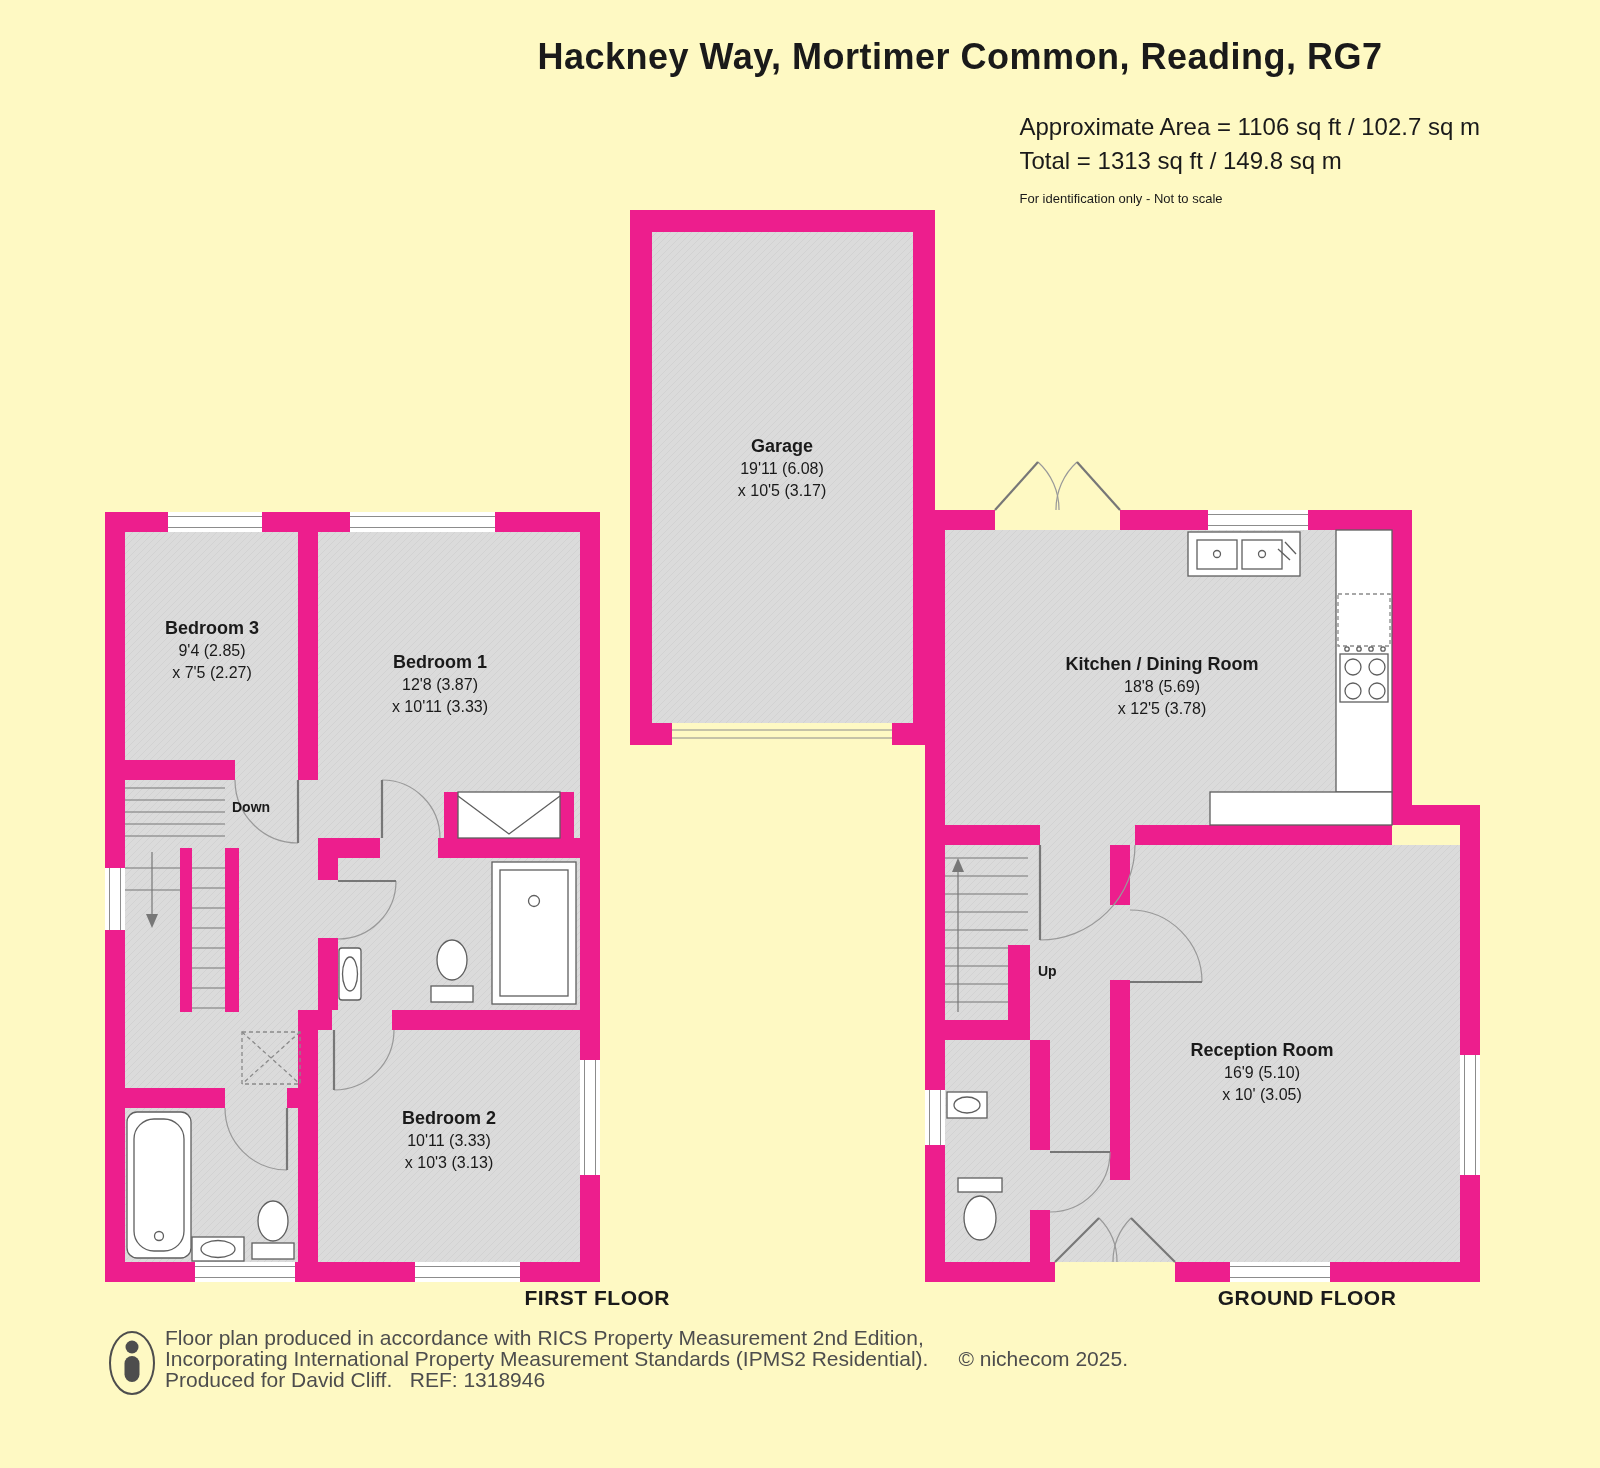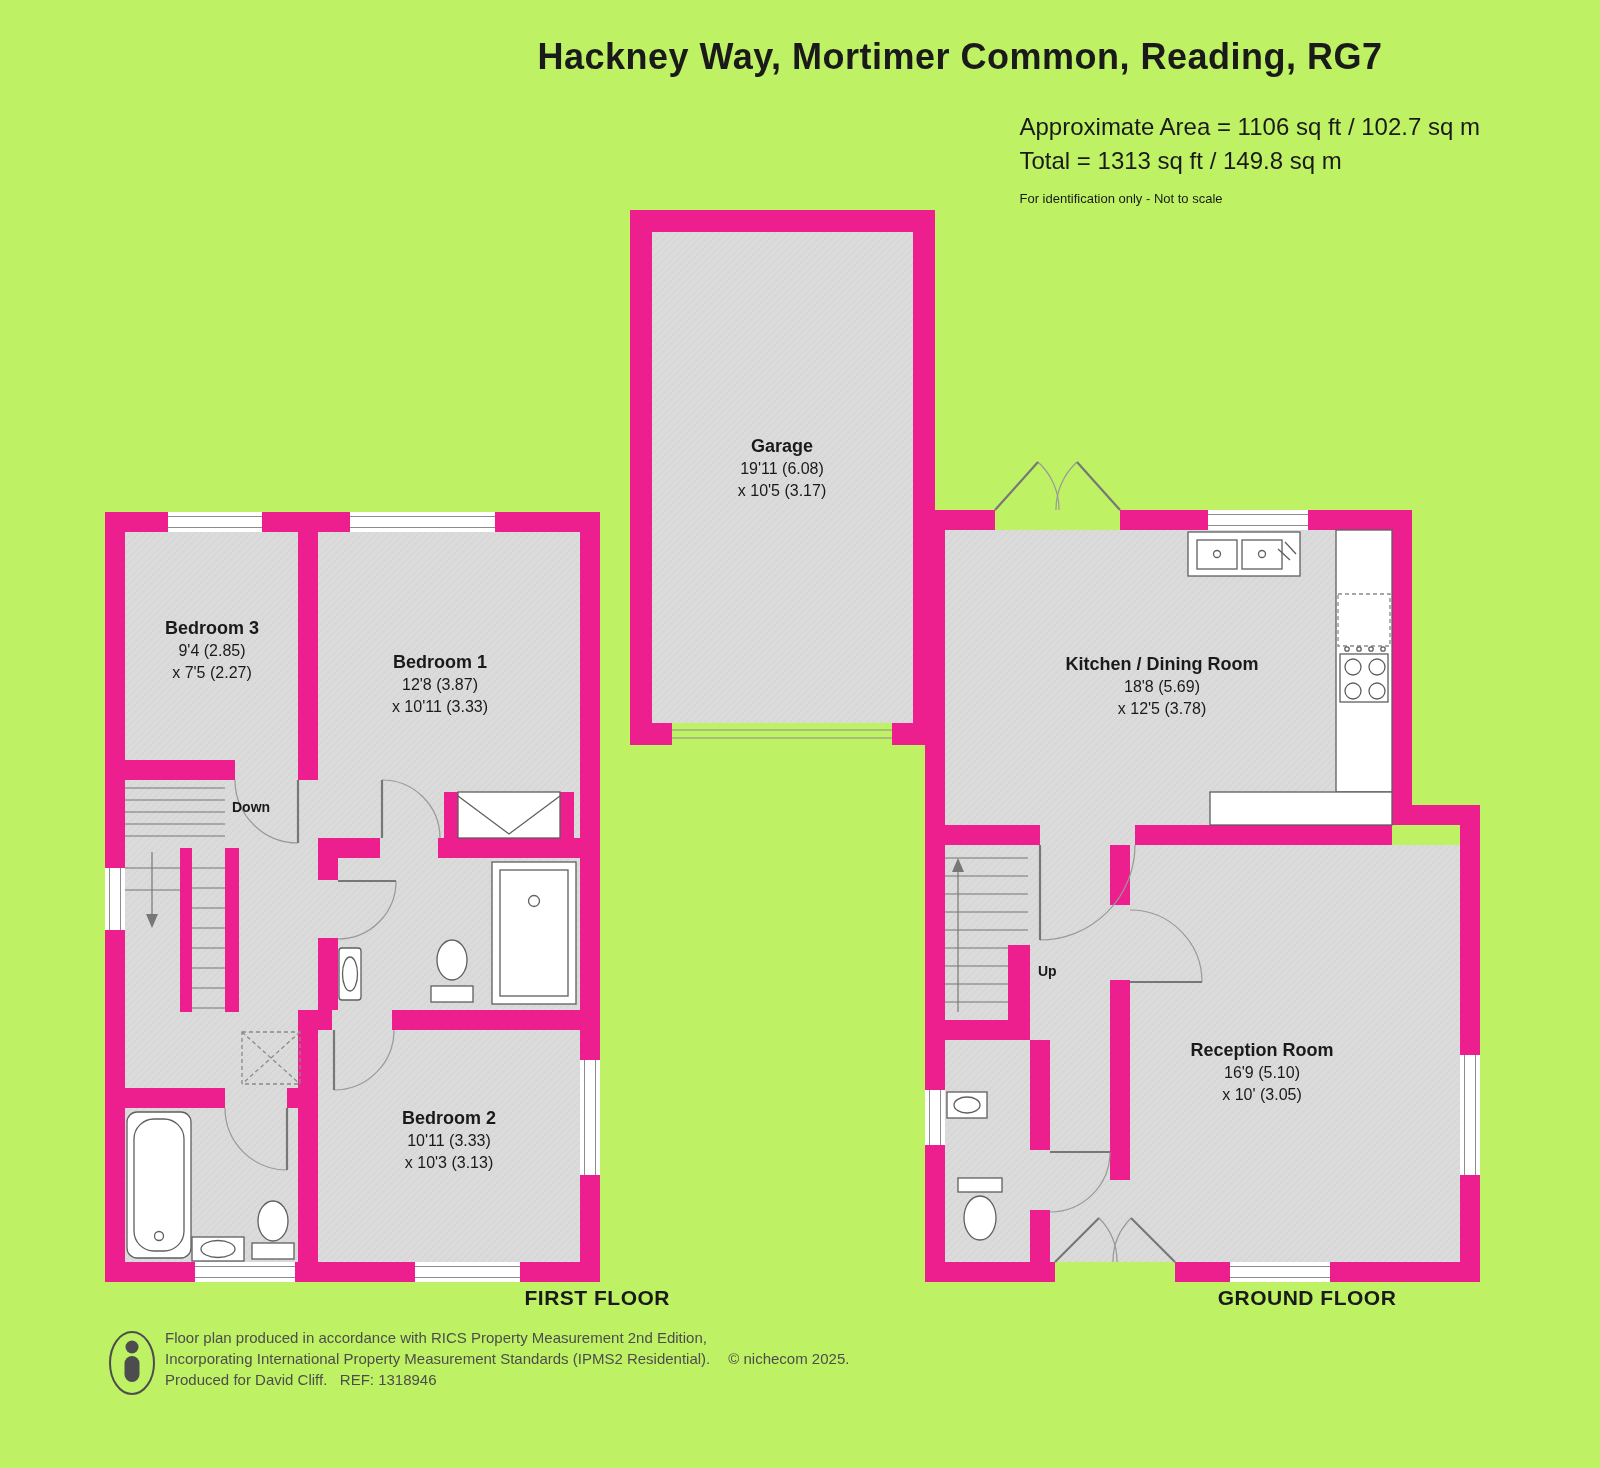--- a/index.html
+++ b/index.html
@@ -1,28 +1,28 @@
 <!DOCTYPE html>
 <html><head>
 <meta charset="utf-8">
 <style>
   html,body{margin:0;padding:0;background:#ffffff;}
-  .page{position:relative;width:1600px;height:1468px;background:#bef264;overflow:hidden;
+  .page{position:relative;width:1600px;height:1468px;background:#fef9c3;overflow:hidden;
         font-family:"Liberation Sans",sans-serif;color:#1a1a1a;}
   .title{position:absolute;left:320px;top:36px;width:1280px;text-align:center;
          font-size:36px;font-weight:bold;letter-spacing:.5px;}
   .area-block{position:absolute;top:110px;right:120px;text-align:left;font-size:24px;line-height:34px;}
   .area-note{font-size:13px;margin-top:4px;}
   .floor-label{position:absolute;top:1286px;width:300px;text-align:center;
                font-size:21px;font-weight:bold;letter-spacing:.5px;}
   .floor-label.first{left:370px;text-align:right;}
   .floor-label.ground{left:1157px;}
-  .footer{position:absolute;left:165px;top:1327px;font-size:15px;line-height:21px;color:#4d4d4d;}
+  .footer{position:absolute;left:165px;top:1327px;font-size:21px;line-height:21px;color:#4d4d4d;}
   .footer .pre{white-space:pre;}
-  .footer .copyright{margin-left:18px;color:#4d4d4d;}
+  .footer .copyright{margin-left:30px;color:#4d4d4d;}
   .person-badge{position:absolute;left:106px;top:1328px;}
   svg text{fill:#1a1a1a;}
   .room-name{font:700 18px "Liberation Sans",sans-serif;}
   .room-dim{font:400 16px "Liberation Sans",sans-serif;}
   .stair-label{font:700 14px "Liberation Sans",sans-serif;}
   .plan-svg{position:absolute;left:0;top:0;}
 </style>
 </head>
 <body>
 

